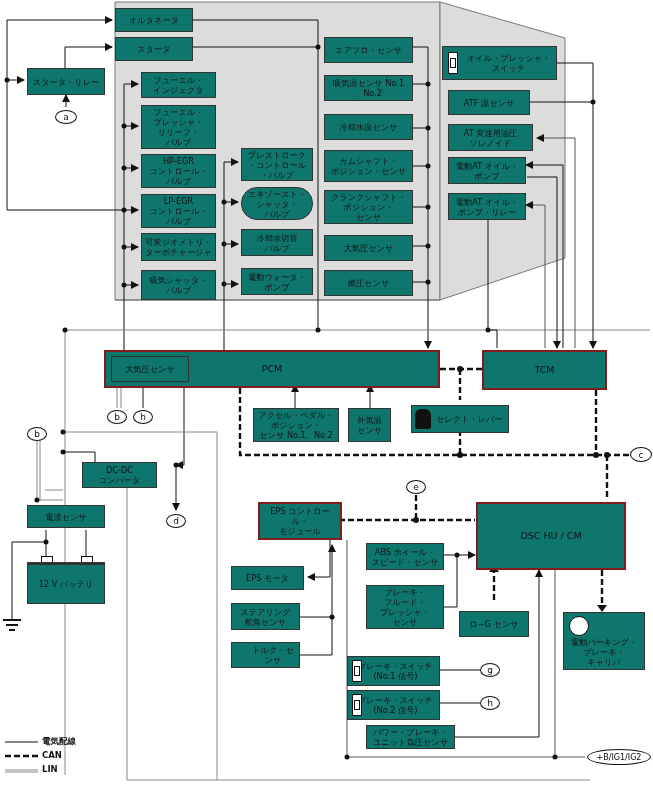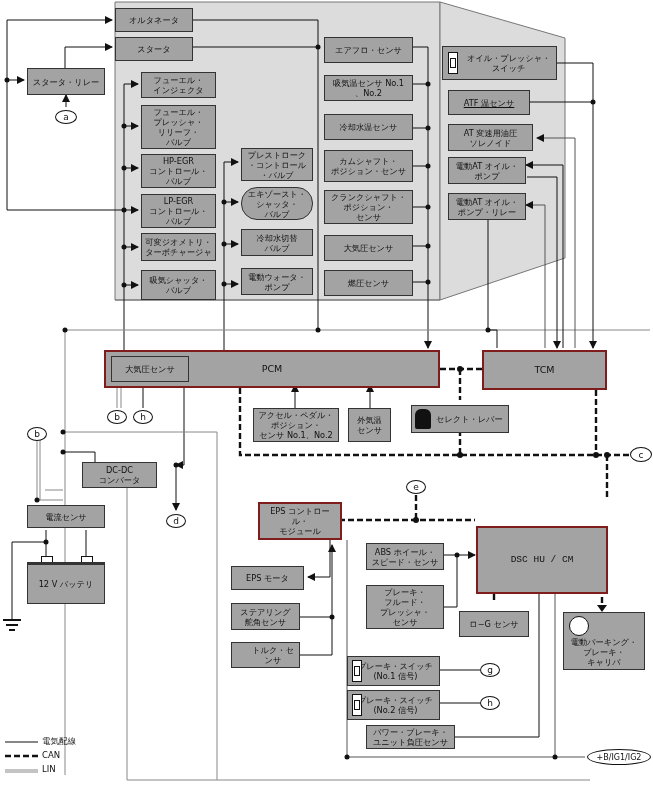--- a/index.html
+++ b/index.html
@@ -1,22 +1,22 @@
 <!DOCTYPE html>
 <html><head>
 <meta charset="utf-8">
 <style>
   html,body{margin:0;padding:0;background:#fff;}
   body{width:653px;height:790px;position:relative;overflow:hidden;font-family:"DejaVu Sans","Liberation Sans",sans-serif;}
   svg{position:absolute;left:0;top:0;}
-  .box{position:absolute;background:#a3a3a3;border:1.3px solid #333;box-sizing:border-box;display:flex;align-items:center;justify-content:center;text-align:center;font-size:8.2px;line-height:10px;color:#111;white-space:pre-line;padding:1px 2px;}
+  .box{position:absolute;background:#0f766e;border:1.3px solid #333;box-sizing:border-box;display:flex;align-items:center;justify-content:center;text-align:center;font-size:8.2px;line-height:10px;color:#111;white-space:pre-line;padding:1px 2px;}
   .thick{border:2px solid #7f1d1d;}
   .big{font-size:9.5px;}
   .circ{position:absolute;background:#fff;border:1.2px solid #111;border-radius:50%;display:flex;align-items:center;justify-content:center;font-size:9px;color:#111;box-sizing:border-box;}
-  .legend{position:absolute;font-size:8.5px;color:#111;left:42px;}
+  .legend{position:absolute;font-size:8.5px;color:#111;left:42px;font-weight:bold;}
   .sw{position:absolute;width:10px;height:22px;border:1.2px solid #111;box-sizing:border-box;background:#fff;}
   .sw:after{content:"";position:absolute;left:1px;right:1px;top:5px;bottom:5px;border:1px solid #111;}
 </style>
 </head>
 <body>
 
 <svg width="653" height="790">
   <defs>
     <marker id="ar" markerWidth="8" markerHeight="8" refX="7" refY="4" orient="auto" markerUnits="userSpaceOnUse">
       <path d="M0,0 L8,4 L0,8 z" fill="#111"></path>
@@ -208,21 +208,21 @@
 ポジション・センサ</div>
 <div class="box" style="left:324px;top:190px;width:89px;height:34px;">クランクシャフト・
 ポジション・
 センサ</div>
 <div class="box" style="left:324px;top:235px;width:89px;height:26px;">大気圧センサ</div>
 <div class="box" style="left:324px;top:270px;width:89px;height:26px;">燃圧センサ</div>
 
 <div class="box" style="left:442px;top:46px;width:115px;height:34px;justify-content:flex-start;padding-left:24px;">オイル・プレッシャ・
 スイッチ</div>
 <div class="sw" style="left:448px;top:52px;"></div>
-<div class="box" style="left:448px;top:90px;width:82px;height:25px;text-decoration:underline;">ATF 温センサ</div>
+<div class="box" style="left:448px;top:90px;width:82px;height:25px;">ATF 温センサ</div>
 <div class="box" style="left:448px;top:124px;width:85px;height:27px;">AT 変速用油圧
 ソレノイド</div>
 <div class="box" style="left:448px;top:157px;width:78px;height:27px;">電動AT オイル・
 ポンプ</div>
 <div class="box" style="left:448px;top:193px;width:78px;height:27px;">電動AT オイル・
 ポンプ・リレー</div>
 
 <div class="box thick big" style="left:104px;top:350px;width:336px;height:38px;">PCM</div>
 <div class="box" style="left:111px;top:356px;width:78px;height:26px;">大気圧センサ</div>
 <div class="box thick big" style="left:482px;top:350px;width:125px;height:40px;">TCM</div>
@@ -248,21 +248,21 @@
 <div class="box" style="left:27px;top:562px;width:78px;height:42px;border-top:3px solid #333;">12 V バッテリ</div>
 
 <div class="box thick" style="left:258px;top:502px;width:84px;height:38px;">EPS コントロール・
 モジュール</div>
 <div class="circ" style="left:406px;top:480px;width:20px;height:14px;">e</div>
 <div class="box" style="left:231px;top:566px;width:73px;height:24px;">EPS モータ</div>
 <div class="box" style="left:231px;top:603px;width:69px;height:27px;">ステアリング
 舵角センサ</div>
 <div class="box" style="left:231px;top:642px;width:69px;height:26px;padding-left:17px;">トルク・センサ</div>
 
-<div class="box thick big" style="left:476px;top:526px;width:132px;height:68px;font-family:Liberation Mono, monospace;">DSC HU / CM</div>
+<div class="box thick big" style="left:476px;top:502px;width:150px;height:68px;">DSC HU / CM</div>
 <div class="box" style="left:366px;top:543px;width:78px;height:27px;">ABS ホイール・
 スピード・センサ</div>
 <div class="box" style="left:366px;top:585px;width:78px;height:44px;">ブレーキ・
 フルード・
 プレッシャ・
 センサ</div>
 <div class="box" style="left:459px;top:611px;width:70px;height:26px;">ロ−G センサ</div>
 <div class="box" style="left:563px;top:612px;width:82px;height:58px;padding-top:22px;">電動パーキング・
 ブレーキ・
 キャリパ</div>

